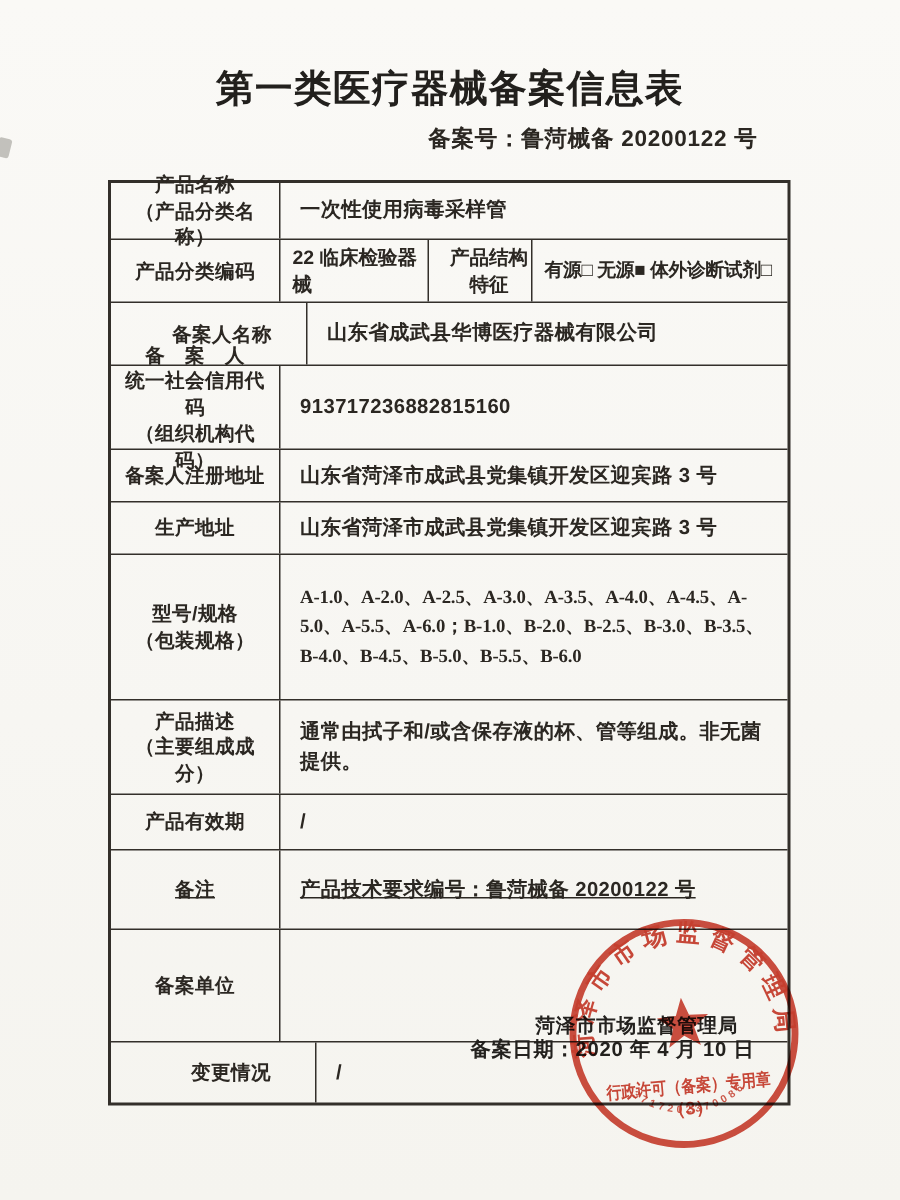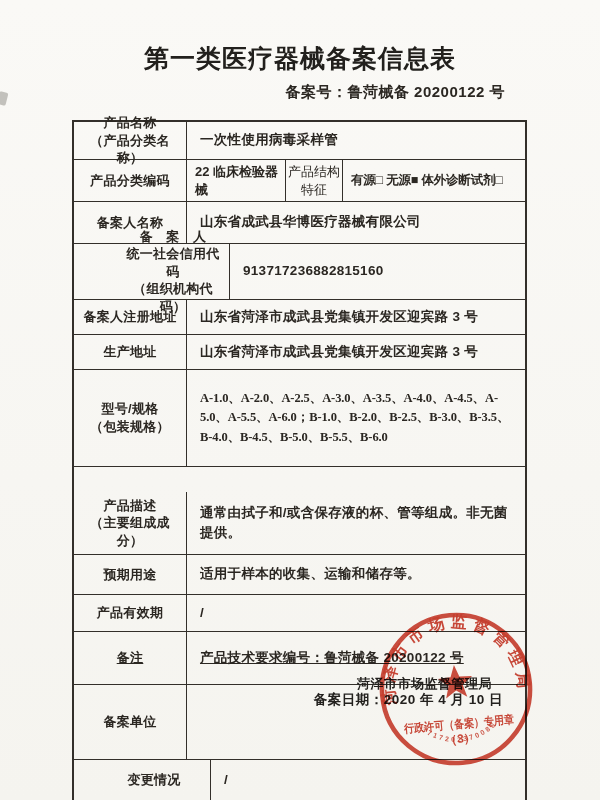--- a/index.html
+++ b/index.html
@@ -42,25 +42,25 @@
     padding:2px 3px;
   }
   .val{
     flex:1;align-items:flex-start;justify-content:center;
     padding:3px 10px 3px 13px;font-size:13.5px;font-weight:700;
     letter-spacing:.3px;line-height:1.5;text-align:left;
   }
   .val.mono-ish{font-size:12.5px;letter-spacing:-.1px;line-height:1.55;font-family:Liberation Serif, serif;}
   .subcell{border-right:1.6px solid #332f2a;}
   .c-class{flex:0 0 99px;padding:2px 4px 2px 8px;font-size:13px;font-weight:700;line-height:1.35;justify-content:center;}
-  .c-feat{flex:0 0 57px;align-items:center;text-align:center;font-size:13px;font-weight:400;line-height:1.35;}
+  .c-feat{flex:0 0 57px;align-items:center;text-align:center;font-size:13px;font-weight:700;line-height:1.35;margin-left:12px;}
   .c-check{flex:1;justify-content:center;padding-left:8px;font-size:12.5px;font-weight:700;white-space:nowrap;letter-spacing:-.2px;}
   
-  .r1{height:38px;} .r2{height:42px;} .r3{height:42px;} .r4{height:56px;padding-left:43px;}
-  .r5{height:35px;} .r6{height:35px;} .r7{height:97px;} .r8{height:63px;margin-top:25px;}
+  .r1{height:38px;} .r2{height:42px;} .r3{height:42px;padding-left:18px;} .r4{height:56px;}
+  .r5{height:35px;} .r6{height:35px;} .r7{height:97px;} .r8{height:63px;}
   .r9{height:40px;} .r10{height:37px;} .r11{height:53px;text-decoration:underline;} .r12{height:75px;} .r13{height:40px;}
   
   .seal-overlay-text{
     position:absolute;z-index:2;font-weight:700;color:#23211e;
   }
   .authority-line{top:675px;right:108px;font-size:13px;letter-spacing:.5px;}
   .date-line{top:691px;right:97px;font-size:13.5px;letter-spacing:.5px;}
   .stamp{
     position:absolute;left:376px;top:609px;width:160px;height:160px;z-index:3;
     transform:rotate(-5deg);mix-blend-mode:multiply;opacity:.92;
@@ -128,24 +128,20 @@
     </div>
 
     <div class="row r8">
       <div class="cell lbl">
         <div>产品描述</div>
         <div>（主要组成成分）</div>
       </div>
       <div class="cell val">通常由拭子和/或含保存液的杯、管等组成。非无菌提供。</div>
     </div>
 
-    <div class="row r9">
-      <div class="cell lbl">预期用途</div>
-      <div class="cell val">适用于样本的收集、运输和储存等。</div>
-    </div>
 
     <div class="row r10">
       <div class="cell lbl">产品有效期</div>
       <div class="cell val">/</div>
     </div>
 
     <div class="row r11">
       <div class="cell lbl">备注</div>
       <div class="cell val">产品技术要求编号：鲁菏械备 20200122 号</div>
     </div>

